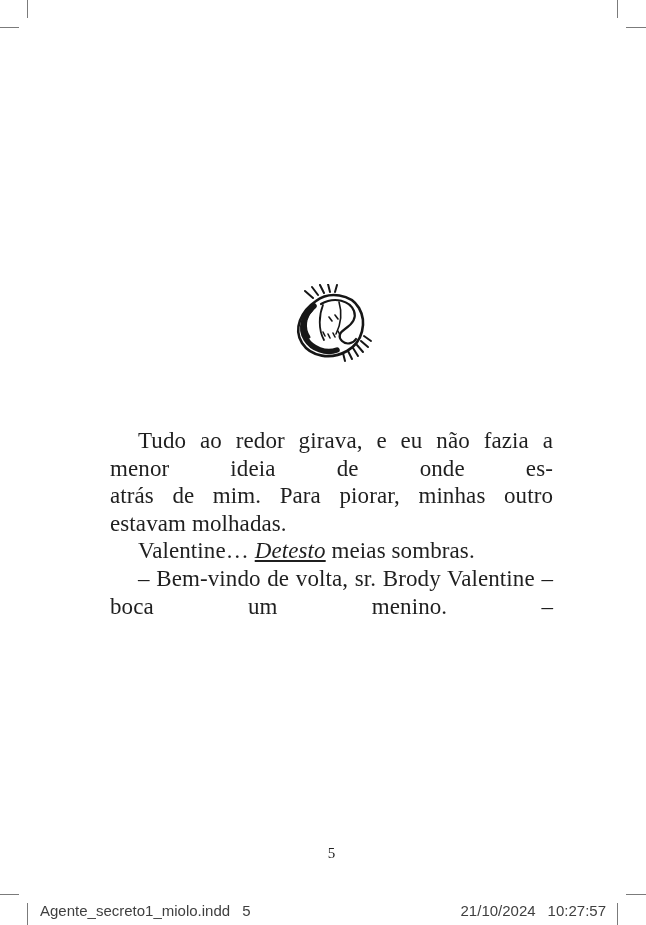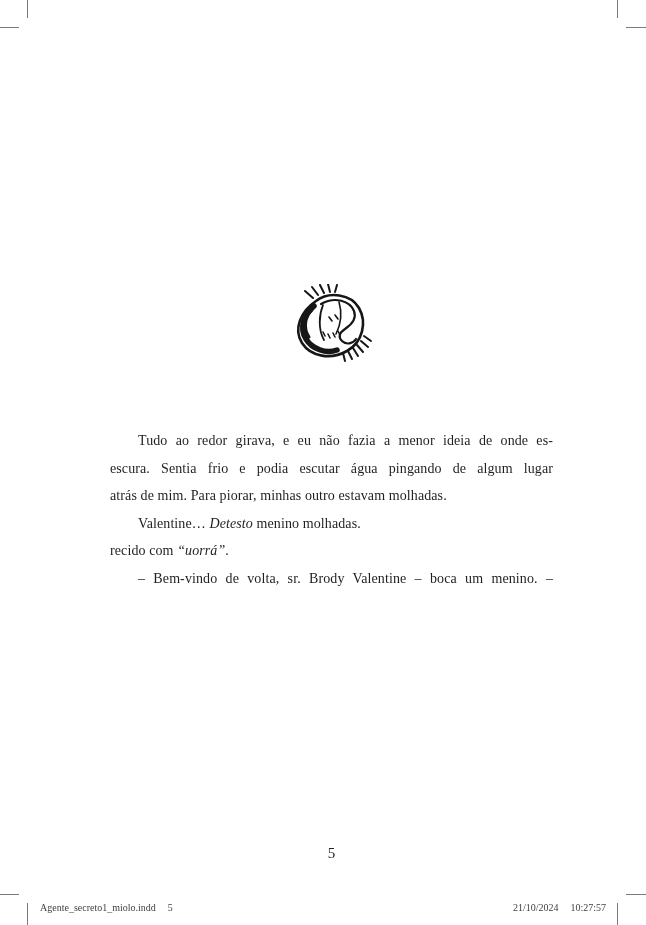--- a/index.html
+++ b/index.html
@@ -28,46 +28,46 @@
     position: absolute;
     left: 283px; top: 284px;
     width: 95px; height: 85px;
   }
 
   
   .body-text {
     position: absolute;
     left: 110px; top: 427px;
     width: 443px;
-    font-size: 14px;
+    font-size: 23px;
     line-height: 27.6px;
     color: #1f1f1f;
     letter-spacing: 0.1px;
   }
   .line { text-align: justify; white-space: normal; }
   .line.fit { text-align-last: justify; }
   .line.indent { text-indent: 28px; }
-  .it { font-style: italic; }
+  .it { font-style: italic; text-decoration: underline; }
 
   
   .folio {
     position: absolute;
     left: 110px; top: 845px;
     width: 443px;
     text-align: center;
     font-size: 15px;
     color: #222222;
   }
 
   
   .slug {
     position: absolute;
     top: 902px;
-    font-family: Liberation Serif, serif;
-    font-size: 10px;
+    font-family: Liberation Sans, sans-serif;
+    font-size: 15px;
     color: #3f3f3f;
   }
   .slug-left  { left: 40px; }
   .slug-right { right: 40px; text-align: left; }
   .slug span + span { margin-left: 12px; }
 </style>
 </head>
 <body>
 
 <div class="canvas">
@@ -100,24 +100,22 @@
 
         <path d="M30,14 L22,7 M35,11 L29,3 M41,9 L37,1 M47,8 L45,0 M52,8 L54,1" stroke-width="2"></path>
 
         <path d="M60,69 L62,77 M65,67 L69,75 M70,64 L75,72 M74,61 L80,68 M78,57 L85,63 M81,52 L88,57" stroke-width="2"></path>
       </g>
     </svg>
   </div>
 
   <div class="body-text">
       <div class="line fit indent"><span>Tudo ao redor girava, e eu não fazia a menor ideia de onde es-</span></div>
-      <div class="line fit"><span>escura. Sentia frio e podia escutar água pingando de algum lugar</span></div>
       <div class="line"><span>atrás de mim. Para piorar, minhas outro estavam molhadas.</span></div>
-      <div class="line indent"><span>Valentine… </span><span class="it">Detesto</span><span> menino molhadas.</span></div>
-      <div class="line"><span>recido com </span><span class="it">“uorrá”</span><span>.</span></div>
+      <div class="line indent"><span>Valentine… </span><span class="it">Detesto</span><span> meias sombras.</span></div>
       <div class="line fit indent"><span>– Bem-vindo de volta, sr. Brody Valentine – boca um menino. –</span></div>
       <div class="line"></div>
     </div>
 
   <div class="folio">5</div>
 
   <div class="slug slug-left">
     <span>Agente_secreto1_miolo.indd</span><span>5</span>
   </div>
 

